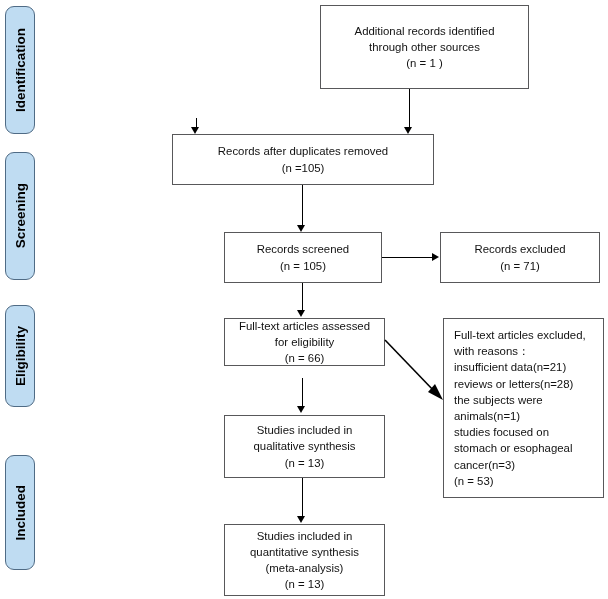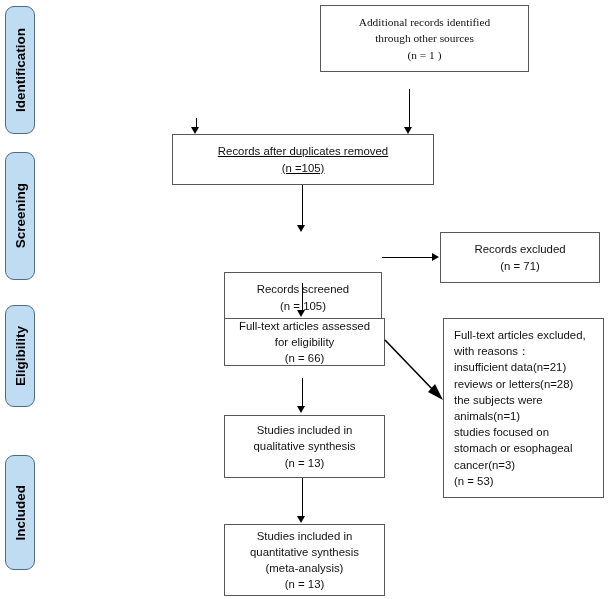--- a/index.html
+++ b/index.html
@@ -103,41 +103,41 @@
 
   <div class="stage-pill" style="left:5px; top:305px; width:30px; height:102px;">
     <span class="stage-label">Eligibility</span>
   </div>
 
   <div class="stage-pill" style="left:5px; top:455px; width:30px; height:115px;">
     <span class="stage-label">Included</span>
   </div>
 
 
-  <div class="flow-box" style="left:320px; top:5px; width:209px; height:67px;font-family:Liberation Serif, serif;">
+  <div class="flow-box" style="left:320px; top:5px; width:209px; height:84px;">
     <div class="box-text">Additional records identified
 through other sources
 (n = 1  )</div>
   </div>
 
   <div class="v-line" style="left:196px; top:118px; height:10px;"></div>
   <div class="arrow-down" style="left:191px; top:127px;"></div>
 
   <div class="v-line" style="left:409px; top:89px; height:39px;"></div>
   <div class="arrow-down" style="left:404px; top:127px;"></div>
 
-  <div class="flow-box" style="left:172px; top:134px; width:262px; height:51px;text-decoration:underline;">
+  <div class="flow-box" style="left:172px; top:134px; width:262px; height:51px;">
     <div class="box-text">Records after duplicates removed
 (n =105)</div>
   </div>
 
   <div class="v-line" style="left:302px; top:185px; height:41px;"></div>
   <div class="arrow-down" style="left:297px; top:225px;"></div>
 
-  <div class="flow-box" style="left:224px; top:232px; width:158px; height:51px;margin-top:40px;">
+  <div class="flow-box" style="left:224px; top:232px; width:158px; height:51px;">
     <div class="box-text">Records screened
 (n = 105)</div>
   </div>
 
   <div class="flow-box" style="left:440px; top:232px; width:160px; height:51px;">
     <div class="box-text">Records excluded
 (n = 71)</div>
   </div>
 
   <div class="h-line" style="left:382px; top:257px; width:51px;"></div>

